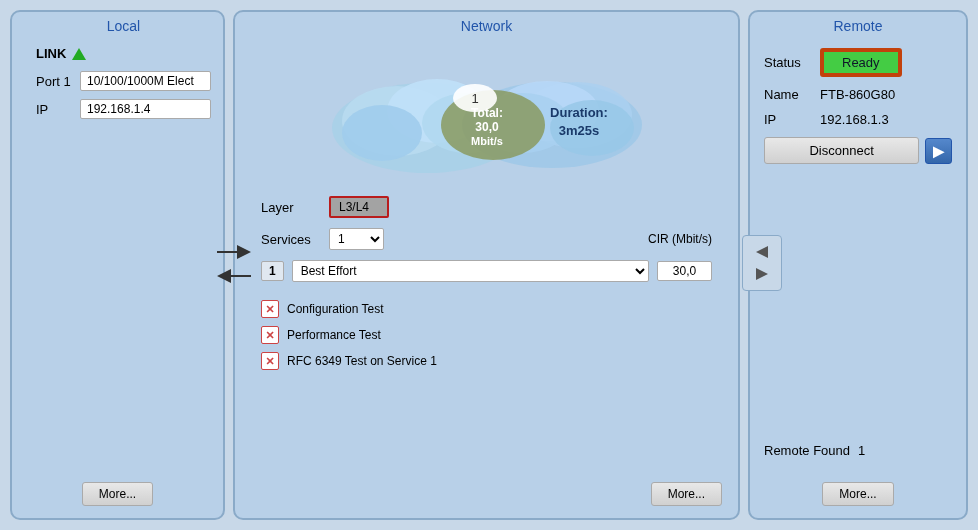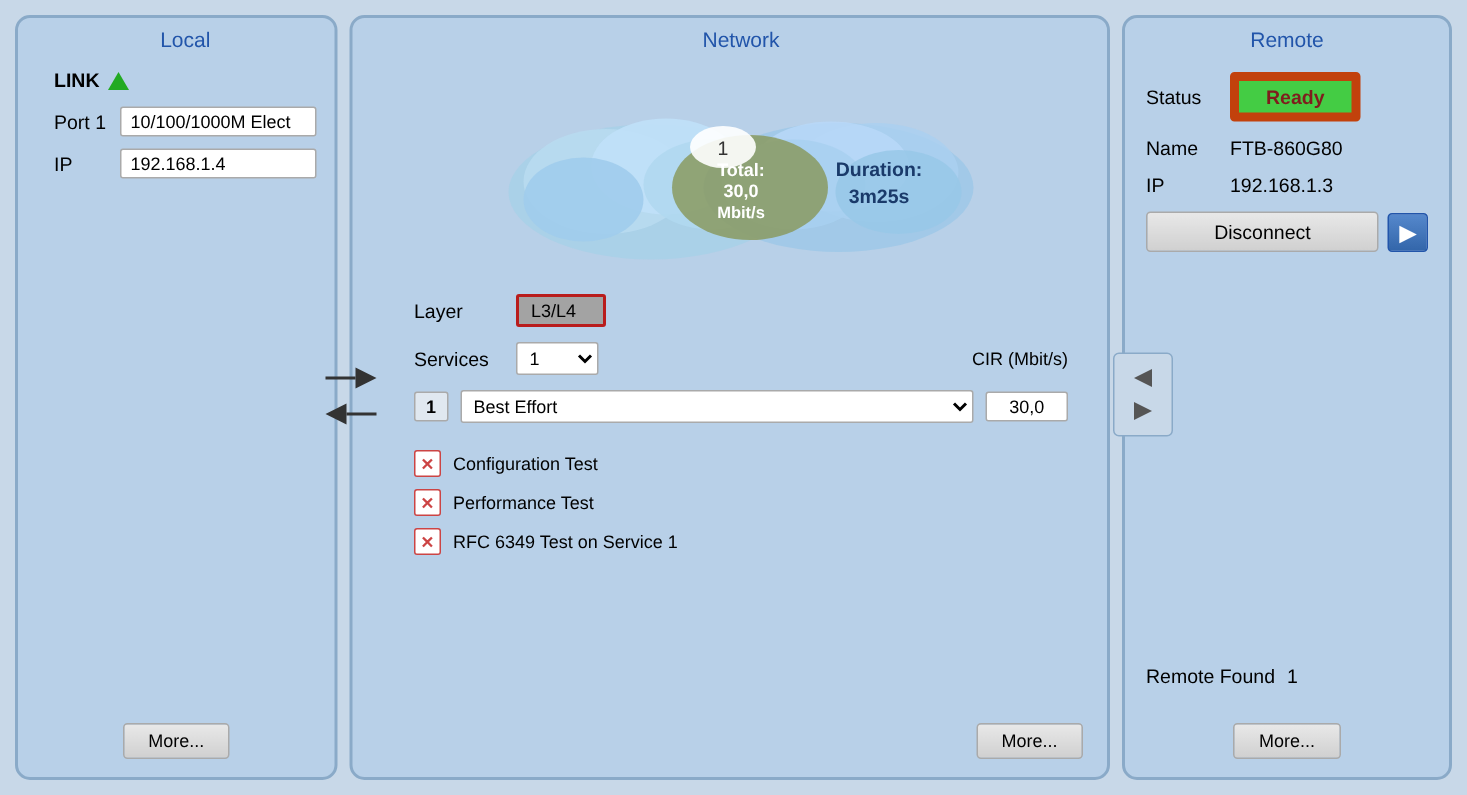--- a/index.html
+++ b/index.html
@@ -244,28 +244,27 @@
     }
     .remote-label {
       min-width: 48px;
       font-size: 13px;
     }
     .remote-value {
       font-size: 13px;
     }
     .status-badge-ready {
       background: #44cc44;
-      border: 6px solid #c2410c;
+      border: 4px solid #c2410c;
       border-radius: 3px;
       padding: 3px 18px;
       font-size: 13px;
-      color: #7f1d1d;
+      color: #0f172a;
       min-width: 80px;
       text-align: center;
-      font-weight: bold;
     }
     .disconnect-row {
       display: flex;
       align-items: center;
       gap: 6px;
       margin: 10px 0 14px 0;
       justify-content: center;
     }
     .disconnect-btn {
       background: linear-gradient(to bottom, #e8e8e8, #d0d0d0);
@@ -326,21 +325,21 @@
       <div class="field-row">
         <span class="field-label">IP</span>
         <span class="field-value">192.168.1.4</span>
       </div>
     </div>
     <div class="bottom-row">
       <button class="more-btn">More...</button>
     </div>
   </div>
 
-  <div class="panel panel-network" style="position:relative;padding-left:15px;">
+  <div class="panel panel-network" style="position:relative;">
     <div class="panel-title">Network</div>
 
     <div style="position:absolute; left:-18px; top:50%; transform:translateY(-20px); display:flex; flex-direction:column; gap:10px; z-index:10;">
       <div style="display:flex; align-items:center;">
         <div style="width:20px; height:2px; background:#333;"></div>
         <div class="arrow-right"></div>
       </div>
       <div style="display:flex; align-items:center;">
         <div class="arrow-left"></div>
         <div style="width:20px; height:2px; background:#333;"></div>

